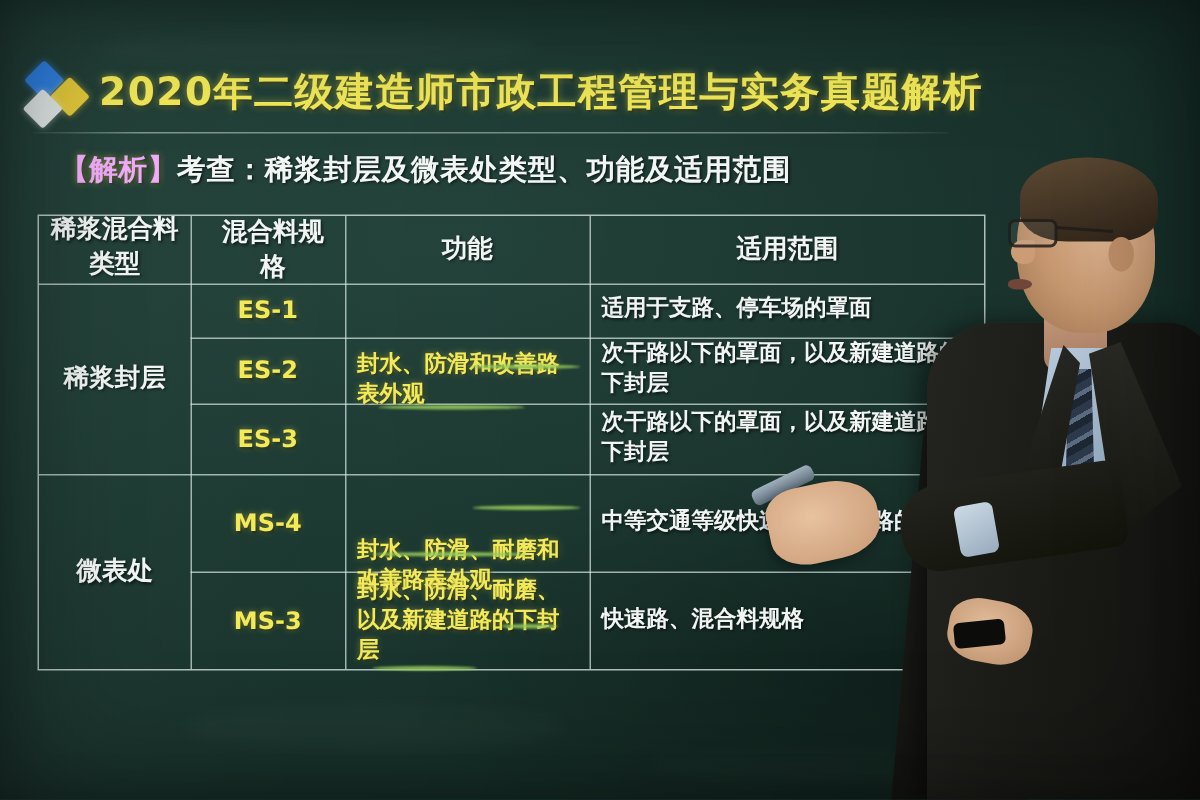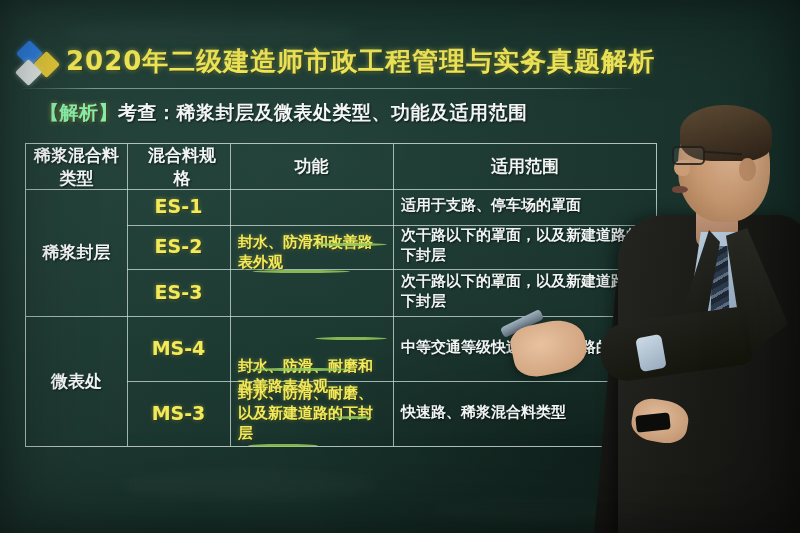--- a/index.html
+++ b/index.html
@@ -42,42 +42,42 @@
   #rule {
     position:absolute; left:22px; top:88px; width:610px; height:1px;
     background:linear-gradient(90deg, rgba(200,215,210,.05), rgba(205,220,215,.55) 12%, rgba(205,220,215,.45) 86%, rgba(200,215,210,.05));
   }
   #subtitle {
     position:absolute; left:40px; top:100px;
     font-size:19px; font-weight:bold; color:#f1f5f3; letter-spacing:.5px;
     text-shadow:1px 1px 2px rgba(0,0,0,.65);
     white-space:nowrap;
   }
-  #subtitle .hl { color:#86efac; text-shadow:0 0 5px rgba(242,234,88,.5),1px 1px 2px rgba(0,0,0,.6);margin-top:48px; }
+  #subtitle .hl { color:#f0abfc; text-shadow:0 0 5px rgba(242,234,88,.5),1px 1px 2px rgba(0,0,0,.6);margin-top:48px; }
 
   
   #table {
     position:absolute; left:25px; top:143px; width:632px; height:304px;
     border:1px solid rgba(214,228,224,.80);
   }
   .vline, .hline { position:absolute; background:rgba(214,228,224,.72); }
   .vline { width:1px; top:0; bottom:0; }
   .hline { height:1px; left:0; right:0; }
 
   .cell {
     position:absolute;
     display:flex; align-items:center;
     padding:0 8px;
     color:#f0f4f2; font-weight:bold;
     text-shadow:1px 1px 2px rgba(0,0,0,.6);
     line-height:1.32;
   }
   .cell.ctr { justify-content:center; text-align:center; }
   .hdr  { font-size:17px; }
-  .spec { font-size:19px; color:#f2ea58; text-shadow:0 0 4px rgba(242,234,88,.45),1px 1px 2px rgba(0,0,0,.6); justify-content:center; }
+  .spec { font-size:16px; color:#f2ea58; text-shadow:0 0 4px rgba(242,234,88,.45),1px 1px 2px rgba(0,0,0,.6); justify-content:center; }
   .cat  { font-size:17px; justify-content:center; }
   .func { font-size:15px; color:#f2ea58; text-shadow:0 0 4px rgba(242,234,88,.45),1px 1px 2px rgba(0,0,0,.6); }
   .scope{ font-size:15px;font-family:Liberation Mono, monospace; }
 
   
   .uline {
     position:absolute; height:3px; border-radius:50%;
     background:rgba(150,205,90,.85);
     filter:blur(.6px);
   }
@@ -213,21 +213,21 @@
   <div class="vline" style="left:101px;"></div>
   <div class="vline" style="left:204px;"></div>
   <div class="vline" style="left:367px;"></div>
 
   <div class="hline" style="top:45px;"></div>
   <div class="hline" style="top:81px;  left:101px;"></div>
   <div class="hline" style="top:125px; left:101px;"></div>
   <div class="hline" style="top:172px;"></div>
   <div class="hline" style="top:237px; left:101px;"></div>
 
-  <div class="cell hdr ctr" style="left:0;top:0;width:101px;height:45px;">稀浆混合料类型</div>
+  <div class="cell hdr ctr" style="left:0;top:0;width:101px;height:45px;font-family:Liberation Mono, monospace;">稀浆混合料类型</div>
   <div class="cell hdr ctr" style="left:101px;top:0;width:103px;height:45px;padding-left:15px;">混合料规格</div>
   <div class="cell hdr ctr" style="left:204px;top:0;width:163px;height:45px;">功能</div>
   <div class="cell hdr ctr" style="left:367px;top:0;width:264px;height:45px;">适用范围</div>
 
   <div class="cell cat" style="left:0;top:45px;width:101px;height:127px;">稀浆封层</div>
   <div class="cell cat" style="left:0;top:172px;width:101px;height:131px;">微表处</div>
 
   <div class="cell spec" style="left:101px;top:45px;width:103px;height:36px;">ES-1</div>
   <div class="cell spec" style="left:101px;top:81px;width:103px;height:44px;">ES-2</div>
   <div class="cell spec" style="left:101px;top:125px;width:103px;height:47px;">ES-3</div>
@@ -243,21 +243,21 @@
   <div class="uline" style="left:222px;top:224px;width:104px;"></div>
 
   <div class="cell func" style="left:204px;top:237px;width:163px;height:66px;">封水、防滑、耐磨、以及新建道路的下封层</div>
   <div class="uline" style="left:308px;top:272px;width:38px;"></div>
   <div class="uline" style="left:222px;top:300px;width:70px;"></div>
 
   <div class="cell scope" style="left:367px;top:45px;width:264px;height:36px;">适用于支路、停车场的罩面</div>
   <div class="cell scope" style="left:367px;top:81px;width:264px;height:44px;">次干路以下的罩面，以及新建道路的下封层</div>
   <div class="cell scope" style="left:367px;top:125px;width:264px;height:47px;">次干路以下的罩面，以及新建道路的下封层</div>
   <div class="cell scope" style="left:367px;top:172px;width:264px;height:65px;">中等交通等级快速路和主干路的罩面</div>
-  <div class="cell scope" style="left:367px;top:237px;width:264px;height:66px;">快速路、稀浆混合料类型</div>
+  <div class="cell scope" style="left:367px;top:237px;width:264px;height:66px;">快速路、混合料规格</div>
 </div>
 
 <div id="person">
   <div id="p-shoulderL"></div>
   <div id="p-suitbody"></div>
   <div id="p-neck"></div>
   <div id="p-shirt"></div>
   <div id="p-tie"></div>
   <div id="p-lapelL"></div>
   <div id="p-lapelR"></div>

